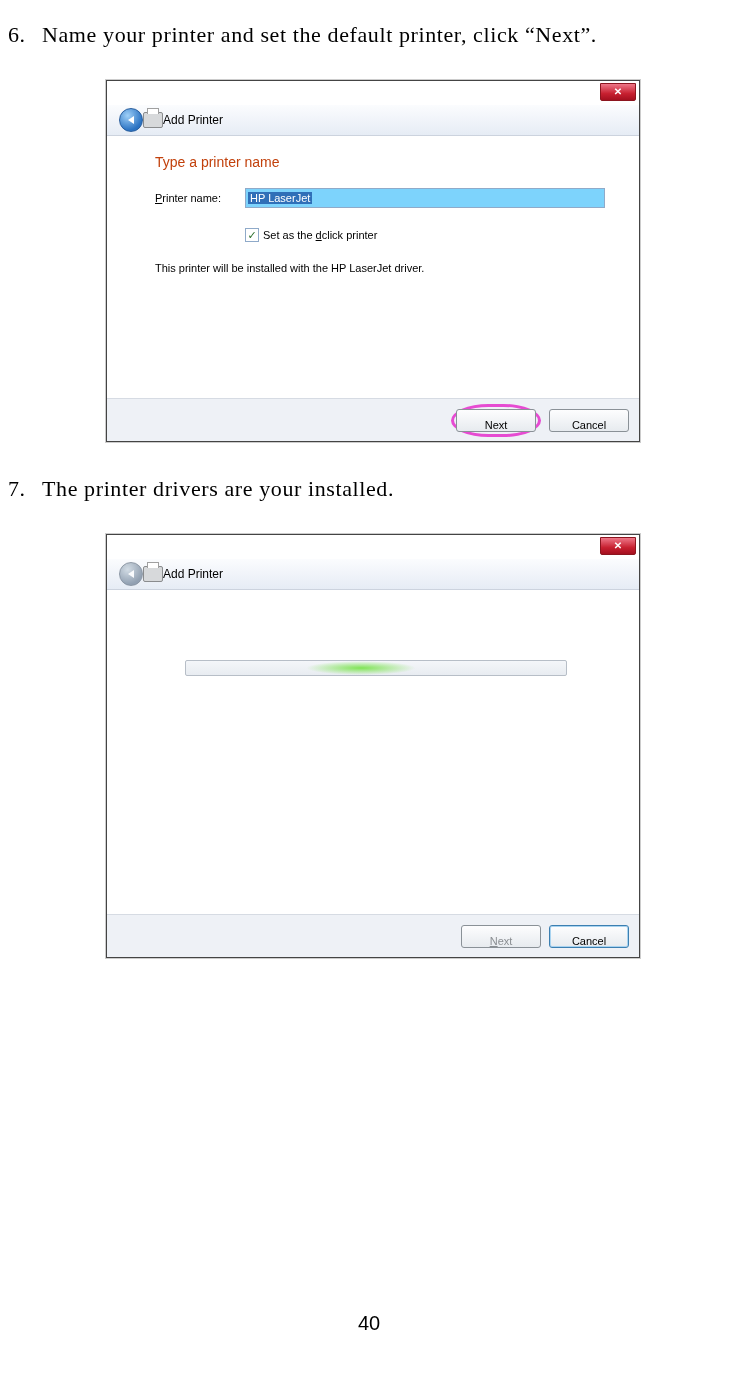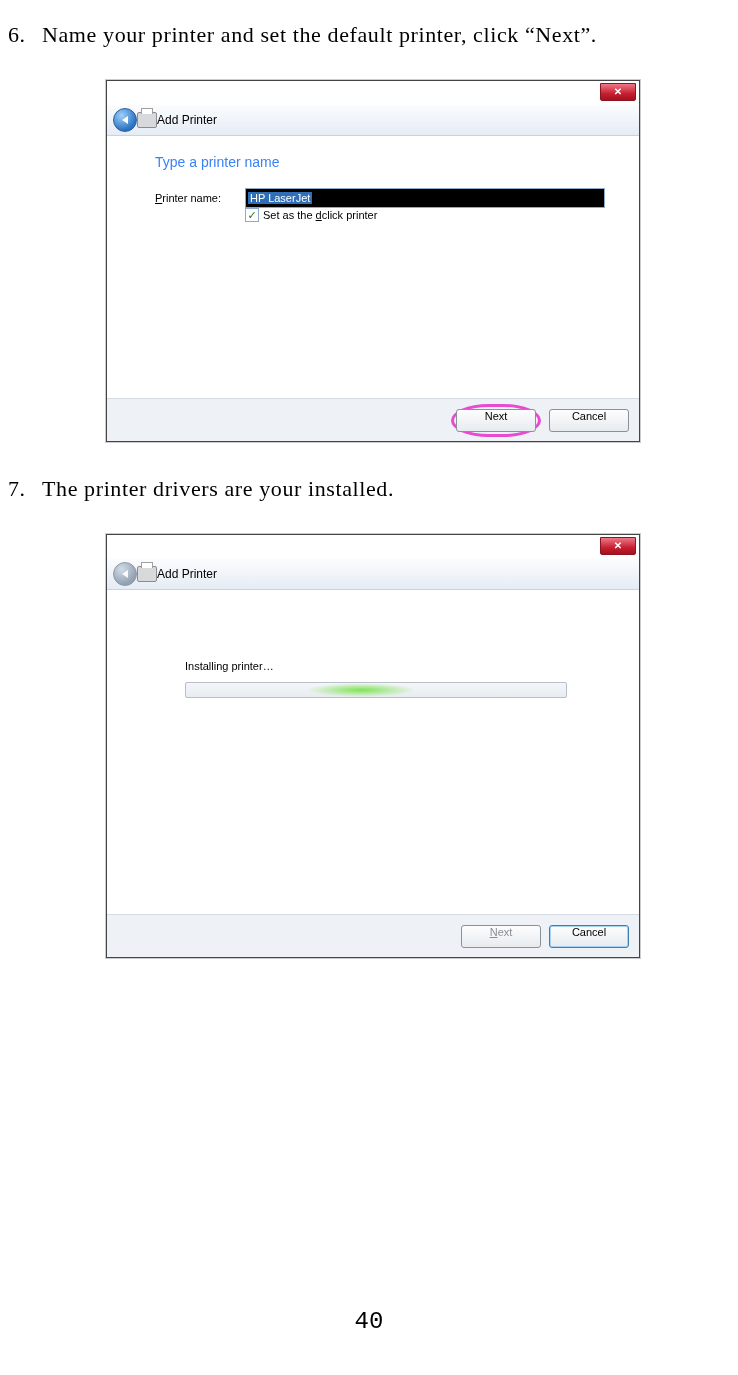--- a/index.html
+++ b/index.html
@@ -5,48 +5,48 @@
   html,body{margin:0;padding:0;background:#fff;font-family:"Times New Roman",serif;color:#000}
   .page{width:738px;height:1375px;position:relative;box-sizing:border-box;padding:18px 8px 0 8px}
   .step{font-size:22px;line-height:1.55;letter-spacing:0.6px;margin:0 0 28px 0;display:flex}
   .step .num{width:34px;flex:none}
   .step .txt{flex:1;text-align:justify}
   .shot-wrap{margin:0 0 30px 98px}
   .shot{width:532px;border:1px solid #444;background:#f5f8fc;font-family:"Segoe UI",Tahoma,sans-serif;font-size:11px;color:#000;box-shadow:0 0 0 1px #ccc}
   .titlebar{height:24px;background:#fff;position:relative}
   .close-btn{position:absolute;right:3px;top:2px;width:34px;height:16px;border-radius:0 0 2px 2px;background:linear-gradient(#e78,#c72030 60%,#a4101f);border:1px solid #8c151f;display:flex;align-items:center;justify-content:center}
   .close-btn span{color:#fff;font-size:10px;font-weight:bold;line-height:1}
-  .hdr{height:30px;background:linear-gradient(#fbfcfe,#e6ecf5);display:flex;align-items:center;padding:0 6px;border-bottom:1px solid #ccd3de}
+  .hdr{height:30px;background:linear-gradient(#fbfcfe,#e6ecf5);display:flex;align-items:center;padding:0 12px;border-bottom:1px solid #ccd3de}
   .back-btn{width:22px;height:22px;border-radius:50%;background:radial-gradient(circle at 35% 30%,#9fd0f8,#2a72c2 70%);border:1px solid #2a5f9e;display:flex;align-items:center;justify-content:center}
   .back-arrow{width:0;height:0;border-top:4px solid transparent;border-bottom:4px solid transparent;border-right:6px solid #fff;margin-left:-1px}
   .prn-icon{width:18px;height:14px;background:#d7d9db;border:1px solid #8a8c8e;border-radius:2px;position:relative}
   .prn-icon::after{content:"";position:absolute;left:3px;top:-5px;width:10px;height:5px;background:#fff;border:1px solid #a0a0a0;border-bottom:none}
   .hdr-title{font-size:12px}
   .body{background:#fff;padding:18px 34px 14px 48px;min-height:230px}
-  .section-title{color:#3b82f6;font-size:14px;margin-bottom:18px}
-  .row{display:flex;align-items:center;margin-bottom:0}
+  .section-title{color:#c2410c;font-size:14px;margin-bottom:18px}
+  .row{display:flex;align-items:center;margin-bottom:20px}
   .lbl{width:90px}
   .lbl u{text-decoration:underline}
-  .p-input{flex:1;height:18px;border:1px solid #8faac9;background:#000000;display:flex;align-items:center;padding:0 2px}
+  .p-input{flex:1;height:18px;border:1px solid #8faac9;background:#7dd3fc;display:flex;align-items:center;padding:0 2px}
   .sel{background:#2f6fb8;color:#fff;padding:0 2px;font-size:11px}
   .chk{width:12px;height:12px;border:1px solid #8faac9;background:#fff;display:inline-flex;align-items:center;justify-content:center;margin-right:4px}
   .chk .mk{color:#2a6e2a;font-size:11px;line-height:1}
   .driver-info{margin-top:12px;font-size:11px}
   .ftr{height:42px;background:#eef1f6;border-top:1px solid #d6dbe3;display:flex;align-items:center;justify-content:flex-end;gap:8px;padding:0 10px}
-  .btn{height:21px;min-width:66px;border:1px solid #8a9197;border-radius:3px;background:linear-gradient(#fdfdfe,#e7ebef);display:flex;align-items:flex-start;justify-content:center;font-size:11px;padding:0 6px}
+  .btn{height:21px;min-width:66px;border:1px solid #8a9197;border-radius:3px;background:linear-gradient(#fdfdfe,#e7ebef);display:flex;align-items:flex-end;justify-content:center;font-size:11px;padding:0 6px}
   .btn.active{border:1px solid #3c7fb1;box-shadow:0 0 0 1px #a8d3f0 inset}
   .btn.disabled{color:#8a8e92}
   .next-ring{position:relative;padding:2px;border:3px solid #e64bd2;border-radius:50%/60%}
   .next-ring .btn{margin:0}
   
   .install-body{background:#fff;padding:70px 34px 40px 78px;min-height:214px}
   .install-lbl{font-size:11px;margin-bottom:10px}
   .pbar{height:14px;border:1px solid #b7bec7;border-radius:2px;background:linear-gradient(#f4f6f9,#e8ecf1);width:380px;position:relative;overflow:hidden}
   .pbar .glow{position:absolute;left:120px;top:0;bottom:0;width:110px;background:radial-gradient(ellipse at center,#7fe455 0%,rgba(127,228,85,0) 70%)}
-  .pgnum{position:absolute;bottom:40px;left:0;right:0;text-align:center;font-size:24px;font-family:Liberation Mono, monospace}
+  .pgnum{position:absolute;bottom:40px;left:0;right:0;text-align:center;font-size:20px;font-family:Liberation Sans, sans-serif}
 </style>
 </head>
 <body>
 
 <div class="page">
 
   <div class="step">
     <span class="num">6.</span>
     <span class="txt">Name your printer and set the default printer, click “Next”.</span>
   </div>
@@ -76,20 +76,21 @@
           </div>
         </div>
         <div class="row" style="margin-left:90px">
           <span class="chk">
             <span class="mk">✓</span>
           </span>
           <span>
             <span>Set as the </span><u>d</u><span>click printer</span>
           </span>
         </div>
+        <div class="driver-info">This printer will be installed with the HP LaserJet driver.</div>
         <div style="height:110px"></div>
       </div>
       <div class="ftr">
         <span class="next-ring">
           <span class="btn">
             <span>Next</span>
           </span>
         </span>
         <span class="btn">
           <span>Cancel</span>
@@ -111,21 +112,20 @@
         </div>
       </div>
       <div class="hdr">
         <div class="back-btn" style="filter:grayscale(0.7) opacity(0.6)">
           <div class="back-arrow"></div>
         </div>
         <div class="prn-icon"></div>
         <div class="hdr-title">Add Printer</div>
       </div>
       <div class="install-body">
-        <div class="install-lbl">Installing printer…</div>
         <div class="pbar">
           <div class="glow"></div>
         </div>
       </div>
       <div class="ftr">
         <span class="btn disabled">
           <span><u>N</u><span>ext</span></span>
         </span>
         <span class="btn active">
           <span>Cancel</span>

